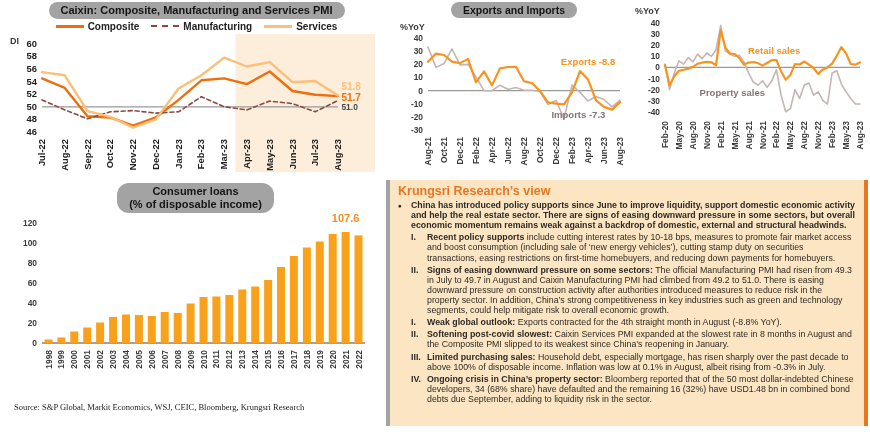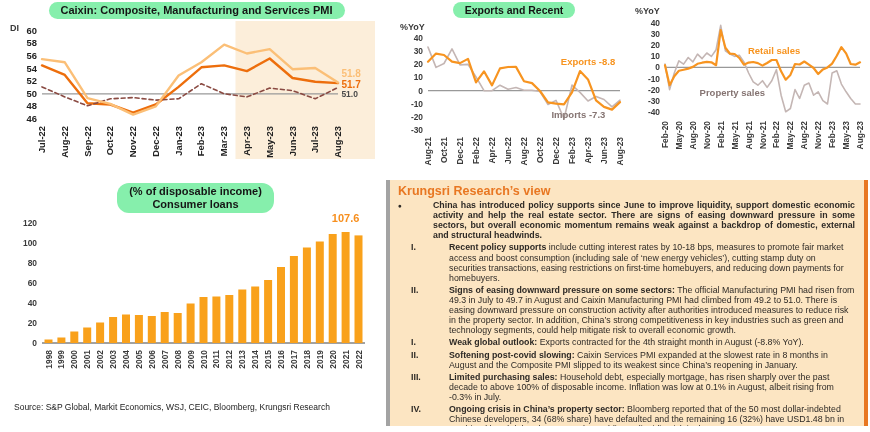--- a/index.html
+++ b/index.html
@@ -2,48 +2,62 @@
 <html><head>
 <meta charset="utf-8">
 <style>
   html,body{margin:0;padding:0;background:#fff;}
   body{width:870px;height:432px;position:relative;font-family:"Liberation Sans",sans-serif;overflow:hidden;}
   .block{position:absolute;}
   #pmi-block{left:8px;top:2px;width:377px;height:180px;}
   #trade-block{left:398px;top:2px;width:232px;height:180px;}
   #retail-block{left:633px;top:2px;width:237px;height:180px;}
   #loans-block{left:8px;top:183px;width:375px;height:212px;}
-  .pill{background:#86efac;border-radius:12px;font-weight:bold;font-size:11px;color:#151515;
+  .pill{background:#a3a3a3;border-radius:12px;font-weight:bold;font-size:11px;color:#151515;
         text-align:center;padding:2px 12px;width:fit-content;margin:0 auto;line-height:1.18;}
   #trade-block .pill,#retail-block .pill{font-size:10.5px;}
   .legend{display:flex;justify-content:center;align-items:center;gap:12px;margin-top:2px;
           font-size:10px;font-weight:bold;color:#222;}
   .leg-item{display:flex;align-items:center;gap:4px;}
   .sw{width:28px;height:3px;display:inline-block;}
   svg{display:block;}
   .tick{font:bold 8.4px "Liberation Sans",sans-serif;fill:#3a3a3a;}
   #pmi-block .tick{font-size:9.4px;fill:#222;}
   .unit{font:bold 9px "Liberation Sans",sans-serif;fill:#3a3a3a;}
-  #source{position:absolute;left:14px;top:402px;font-size:8.5px;color:#1c1c1c;}
+  #source{position:absolute;left:14px;top:402px;font-size:8.5px;color:#1c1c1c;font-family:Liberation Serif, serif;}
   #panel{position:absolute;left:386px;top:180px;width:482px;height:246px;background:#FCE5C2;
          border-left:4px solid #a3a3a3;border-right:4px solid #E87722;box-sizing:border-box;
          padding:4px 9px 3px 8px;overflow:hidden;}
   .panel-title{font-size:12.5px;font-weight:bold;color:#E87722;margin-bottom:2px;}
   .vitem{display:grid;grid-template-columns:13px 1fr;font-size:8.8px;color:#2e2a26;
-         line-height:1.15;margin-bottom:2px;gap:22px;}
+         line-height:1.15;margin-bottom:2px;}
   .vitem.main{font-weight:bold;text-align:justify;}
   .vitem.sub{margin-left:13px;grid-template-columns:16px 1fr;}
   .vitem .mk{font-weight:bold;}
   .vitem.main .mk{font-size:6.5px;padding-top:2px;}
 </style>
 </head>
 <body>
 
 <div class="block" id="pmi-block">
   <div class="pill">Caixin: Composite, Manufacturing and Services PMI</div>
+  <div class="legend">
+    <span class="leg-item">
+        <span class="sw" style="background: rgb(237, 110, 12);"></span>
+        <span>Composite</span>
+      </span>
+    <span class="leg-item">
+        <span class="sw" style="height: 0px; border-top: 2.5px dashed rgb(138, 74, 66);"></span>
+        <span>Manufacturing</span>
+      </span>
+    <span class="leg-item">
+        <span class="sw" style="background: rgb(251, 191, 119);"></span>
+        <span>Services</span>
+      </span>
+  </div>
   <svg width="377" height="142" viewBox="0 0 377 142">
       <rect x="227.5" y="2" width="139.5" height="138" fill="#FCEEDA"></rect>
       <text x="2" y="12" class="unit">DI</text>
       <text x="29" y="103.0" text-anchor="end" class="tick">46</text>
       <text x="29" y="90.4" text-anchor="end" class="tick">48</text>
       <text x="29" y="77.8" text-anchor="end" class="tick">50</text>
       <text x="29" y="65.2" text-anchor="end" class="tick">52</text>
       <text x="29" y="52.6" text-anchor="end" class="tick">54</text>
       <text x="29" y="40.0" text-anchor="end" class="tick">56</text>
       <text x="29" y="27.4" text-anchor="end" class="tick">58</text>
@@ -66,21 +80,21 @@
       <polyline points="34.0,46.4 56.8,55.9 79.5,84.2 102.3,85.5 125.1,93.7 147.8,85.5 170.6,67.9 193.4,48.3 216.2,46.4 238.9,52.1 261.7,39.5 284.5,59.0 307.2,62.8 330.0,64.1" fill="none" stroke="#ED6E0C" stroke-width="2.4" stroke-linejoin="round" stroke-linecap="round"></polyline>
       <polyline points="34.0,67.9 56.8,77.9 79.5,86.8 102.3,79.8 125.1,78.6 147.8,81.1 170.6,79.8 193.4,64.7 216.2,74.8 238.9,77.9 261.7,69.1 284.5,71.6 307.2,79.8 330.0,68.5" fill="none" stroke="#8A4A42" stroke-width="1.6" stroke-dasharray="4,3" stroke-linejoin="round" stroke-linecap="round"></polyline>
       <polyline points="34.0,40.1 56.8,43.3 79.5,79.2 102.3,84.9 125.1,95.6 147.8,87.4 170.6,56.5 193.4,43.3 216.2,25.6 238.9,34.5 261.7,30.1 284.5,50.2 307.2,49.0 330.0,63.5" fill="none" stroke="#FBBF77" stroke-width="2.4" stroke-linejoin="round" stroke-linecap="round"></polyline>
       <text x="333.4" y="58.4" text-anchor="start" style="font:bold 10px 'Liberation Sans',sans-serif" fill="#FBBF77">51.8</text>
       <text x="333.4" y="69.1" text-anchor="start" style="font:bold 10px 'Liberation Sans',sans-serif" fill="#ED6E0C">51.7</text>
       <text x="333.4" y="77.9" text-anchor="start" style="font:bold 8.5px 'Liberation Sans',sans-serif" fill="#4a4a4a">51.0</text>
     </svg>
 </div>
 
 <div class="block" id="trade-block">
-  <div class="pill">Exports and Recent</div>
+  <div class="pill">Exports and Imports</div>
   <svg width="232" height="160" viewBox="0 0 232 160">
       <text x="2" y="12" class="unit">%YoY</text>
       <text x="25" y="115.0" text-anchor="end" class="tick">-30</text>
       <text x="25" y="101.9" text-anchor="end" class="tick">-20</text>
       <text x="25" y="88.7" text-anchor="end" class="tick">-10</text>
       <text x="25" y="75.6" text-anchor="end" class="tick">0</text>
       <text x="25" y="62.4" text-anchor="end" class="tick">10</text>
       <text x="25" y="49.3" text-anchor="end" class="tick">20</text>
       <text x="25" y="36.1" text-anchor="end" class="tick">30</text>
       <text x="25" y="23.0" text-anchor="end" class="tick">40</text>
@@ -135,22 +149,22 @@
       <text x="230.0" y="119" transform="rotate(-90 230.0 119)" text-anchor="end" class="tick">Aug-23</text>
       <polyline points="32.0,62.1 36.6,87.6 41.3,71.0 45.9,58.8 50.6,62.1 55.2,55.5 59.9,59.9 64.5,52.1 69.1,56.6 73.8,51.0 78.4,54.4 83.1,47.7 87.7,23.3 92.4,48.8 97.0,52.1 101.6,54.4 106.3,53.3 110.9,59.9 115.6,71.0 120.2,79.9 124.9,83.2 129.5,78.7 134.1,85.4 138.8,78.7 143.4,67.7 148.1,93.2 152.7,109.8 157.4,106.5 162.0,87.6 166.6,96.5 171.3,83.2 175.9,81.0 180.6,93.2 185.2,89.8 189.9,98.7 194.5,102.0 199.1,71.0 203.8,68.8 208.4,82.1 213.1,89.8 217.7,96.5 222.4,102.0 227.0,102.0" fill="none" stroke="#C4B6B4" stroke-width="1.6" stroke-linejoin="round" stroke-linecap="round"></polyline>
       <polyline points="32.0,63.2 36.6,83.2 41.3,74.3 45.9,68.8 50.6,67.7 55.2,66.6 59.9,64.9 64.5,61.8 69.1,60.7 73.8,59.9 78.4,60.3 83.1,63.2 87.7,28.0 92.4,45.8 97.0,51.7 101.6,52.0 106.3,56.0 110.9,62.7 115.6,60.6 120.2,60.0 124.9,61.1 129.5,63.6 134.1,61.0 138.8,58.0 143.4,58.0 148.1,69.3 152.7,77.7 157.4,72.9 162.0,62.0 166.6,62.5 171.3,59.5 175.9,62.7 180.6,66.0 185.2,72.0 189.9,67.4 194.5,65.4 199.1,61.6 203.8,53.7 208.4,45.1 213.1,51.4 217.7,62.0 222.4,62.7 227.0,60.3" fill="none" stroke="#F79420" stroke-width="2.2" stroke-linejoin="round" stroke-linecap="round"></polyline>
       <text x="141.1" y="51.6" text-anchor="middle" style="font:bold 9.5px 'Liberation Sans',sans-serif" fill="#F79420">Retail sales</text>
       <text x="99.3" y="94.3" text-anchor="middle" style="font:bold 9.5px 'Liberation Sans',sans-serif" fill="#857472">Property sales</text>
     </svg>
 </div>
 
 <div class="block" id="loans-block">
   <div class="pill">
+    <div>Consumer loans</div>
     <div>(% of disposable income)</div>
-    <div>Consumer loans</div>
   </div>
   <svg width="375" height="178" viewBox="0 0 375 178">
       <text x="29" y="133.0" text-anchor="end" class="tick">0</text>
       <text x="29" y="113.0" text-anchor="end" class="tick">20</text>
       <text x="29" y="93.0" text-anchor="end" class="tick">40</text>
       <text x="29" y="73.0" text-anchor="end" class="tick">60</text>
       <text x="29" y="53.0" text-anchor="end" class="tick">80</text>
       <text x="29" y="33.0" text-anchor="end" class="tick">100</text>
       <text x="29" y="13.0" text-anchor="end" class="tick">120</text>
       <line x1="34" y1="130.0" x2="357" y2="130.0" stroke="#444" stroke-width="1"></line>
@@ -223,21 +237,21 @@
   <div class="vitem sub">
       <span class="mk">II.</span>
       <span class="tx"><b>Signs of easing downward pressure on some sectors:</b><span> The official Manufacturing PMI had risen from 49.3 in July to 49.7 in August and Caixin Manufacturing PMI had climbed from 49.2 to 51.0. There is easing downward pressure on construction activity after authorities introduced measures to reduce risk in the property sector. In addition, China’s strong competitiveness in key industries such as green and technology segments, could help mitigate risk to overall economic growth.</span></span>
     </div>
   <div class="vitem sub">
       <span class="mk">I.</span>
       <span class="tx"><b>Weak global outlook:</b><span> Exports contracted for the 4th straight month in August (-8.8% YoY).</span></span>
     </div>
   <div class="vitem sub">
       <span class="mk">II.</span>
-      <span class="tx"><b>Softening post-covid slowing:</b><span> Caixin Services PMI expanded at the slowest rate in 8 months in August and the Composite PMI slipped to its weakest since China’s reopening in January.</span></span>
+      <span class="tx"><b>Softening post-covid slowest:</b><span> Caixin Services PMI expanded at the slowest rate in 8 months in August and the Composite PMI slipped to its weakest since China’s reopening in January.</span></span>
     </div>
   <div class="vitem sub">
       <span class="mk">III.</span>
       <span class="tx"><b>Limited purchasing sales:</b><span> Household debt, especially mortgage, has risen sharply over the past decade to above 100% of disposable income. Inflation was low at 0.1% in August, albeit rising from -0.3% in July.</span></span>
     </div>
   <div class="vitem sub">
       <span class="mk">IV.</span>
       <span class="tx"><b>Ongoing crisis in China’s property sector:</b><span> Bloomberg reported that of the 50 most dollar-indebted Chinese developers, 34 (68% share) have defaulted and the remaining 16 (32%) have USD1.48 bn in combined bond debts due September, adding to liquidity risk in the sector.</span></span>
     </div>
 </div>

